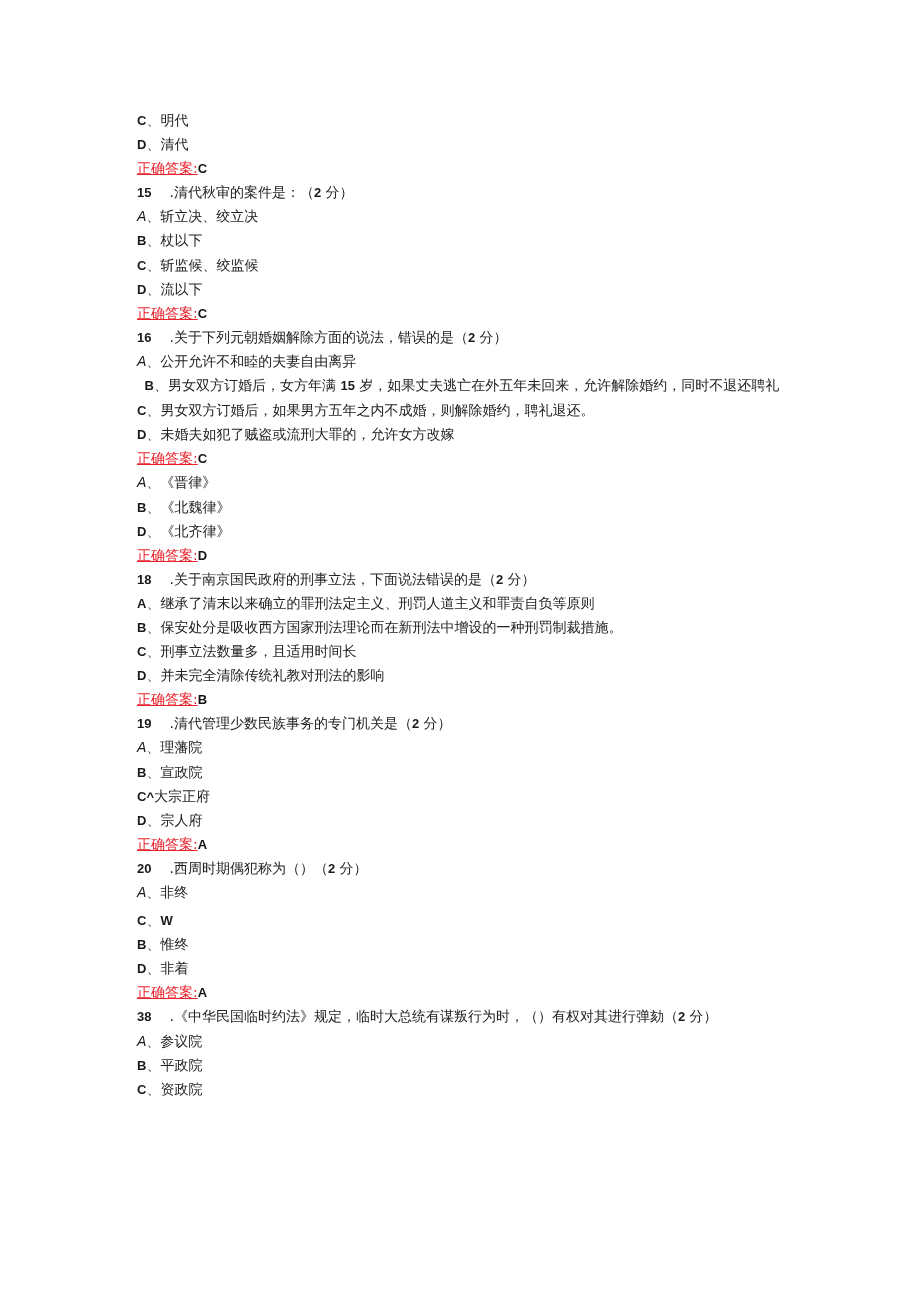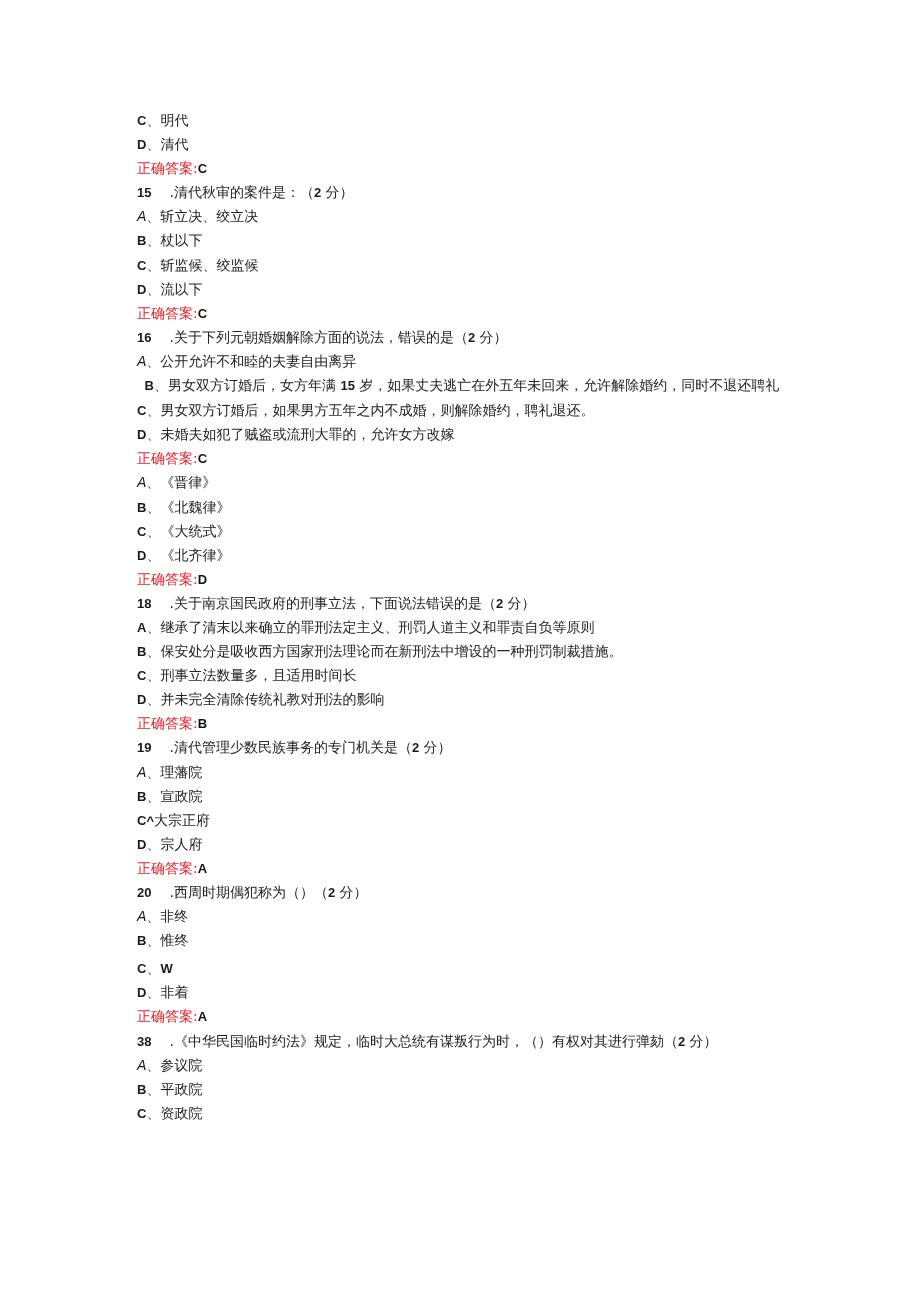--- a/index.html
+++ b/index.html
@@ -52,20 +52,21 @@
       display: inline-block;
       width: 28px;
     }
     .bold-num {
       font-family: "Liberation Sans", sans-serif;
       font-weight: bold;
       font-size: 13px;
     }
     .answer-label {
       color: #e8212a;
+      text-decoration: underline;
     }
     .answer-value {
       font-family: "Liberation Sans", sans-serif;
       font-weight: bold;
       font-size: 13px;
       color: #111;
     }
     .txt {
       color: #222;
     }
@@ -99,21 +100,20 @@
     <span class="qnum">16</span><span class="txt"> .</span><span class="txt">关于下列元朝婚姻解除方面的说法，错误的是（</span><span class="bold-num">2</span><span class="txt"> 分）</span>
   </div>
   <div class="line"><span class="letter italic">A</span><span class="sep">、</span><span class="txt">公开允许不和睦的夫妻自由离异</span></div>
   <div class="line wrap" style="line-height:24.1px;"><span class="letter">B</span><span class="sep">、</span><span class="txt">男女双方订婚后，女方年满 </span><span class="bold-num">15</span><span class="txt"> 岁，如果丈夫逃亡在外五年未回来，允许解除婚约，同时不退还聘礼</span></div>
   <div class="line"><span class="letter">C</span><span class="sep">、</span><span class="txt">男女双方订婚后，如果男方五年之内不成婚，则解除婚约，聘礼退还。</span></div>
   <div class="line"><span class="letter">D</span><span class="sep">、</span><span class="txt">未婚夫如犯了贼盗或流刑大罪的，允许女方改嫁</span></div>
   <div class="line"><span class="answer-label">正确答案:</span><span class="answer-value">C</span></div>
 
   <div class="line"><span class="letter italic">A</span><span class="sep">、</span><span class="txt">《晋律》</span></div>
   <div class="line"><span class="letter">B</span><span class="sep">、</span><span class="txt">《北魏律》</span></div>
-  <div class="line"><span class="letter">C</span><span class="sep">、</span><span class="txt">《大统式》</span></div>
   <div class="line"><span class="letter">D</span><span class="sep">、</span><span class="txt">《北齐律》</span></div>
   <div class="line"><span class="answer-label">正确答案:</span><span class="answer-value">D</span></div>
 
   <div class="line">
     <span class="qnum">18</span><span class="txt"> .</span><span class="txt">关于南京国民政府的刑事立法，下面说法错误的是（</span><span class="bold-num">2</span><span class="txt"> 分）</span>
   </div>
   <div class="line"><span class="letter">A</span><span class="sep">、</span><span class="txt">继承了清末以来确立的罪刑法定主义、刑罚人道主义和罪责自负等原则</span></div>
   <div class="line"><span class="letter">B</span><span class="sep">、</span><span class="txt">保安处分是吸收西方国家刑法理论而在新刑法中增设的一种刑罚制裁措施。</span></div>
   <div class="line"><span class="letter">C</span><span class="sep">、</span><span class="txt">刑事立法数量多，且适用时间长</span></div>
   <div class="line"><span class="letter">D</span><span class="sep">、</span><span class="txt">并未完全清除传统礼教对刑法的影响</span></div>
@@ -125,22 +125,22 @@
   <div class="line"><span class="letter italic">A</span><span class="sep">、</span><span class="txt">理藩院</span></div>
   <div class="line"><span class="letter">B</span><span class="sep">、</span><span class="txt">宣政院</span></div>
   <div class="line"><span class="letter">C</span><span class="letter">^</span><span class="txt">大宗正府</span></div>
   <div class="line"><span class="letter">D</span><span class="sep">、</span><span class="txt">宗人府</span></div>
   <div class="line"><span class="answer-label">正确答案:</span><span class="answer-value">A</span></div>
 
   <div class="line">
     <span class="qnum">20</span><span class="txt"> .</span><span class="txt">西周时期偶犯称为（）（</span><span class="bold-num">2</span><span class="txt"> 分）</span>
   </div>
   <div class="line"><span class="letter italic">A</span><span class="sep">、</span><span class="txt">非终</span></div>
+  <div class="line gap-extra"><span class="letter">C</span><span class="sep">、</span><span class="letter">W</span></div>
   <div class="line"><span class="letter">B</span><span class="sep">、</span><span class="txt">惟终</span></div>
-  <div class="line gap-extra"><span class="letter">C</span><span class="sep">、</span><span class="letter">W</span></div>
   <div class="line"><span class="letter">D</span><span class="sep">、</span><span class="txt">非着</span></div>
   <div class="line"><span class="answer-label">正确答案:</span><span class="answer-value">A</span></div>
 
   <div class="line">
     <span class="qnum">38</span><span class="txt"> .</span><span class="txt">《中华民国临时约法》规定，临时大总统有谋叛行为时，（）有权对其进行弹劾（</span><span class="bold-num">2</span><span class="txt"> 分）</span>
   </div>
   <div class="line"><span class="letter italic">A</span><span class="sep">、</span><span class="txt">参议院</span></div>
   <div class="line"><span class="letter">B</span><span class="sep">、</span><span class="txt">平政院</span></div>
   <div class="line"><span class="letter">C</span><span class="sep">、</span><span class="txt">资政院</span></div>
 

